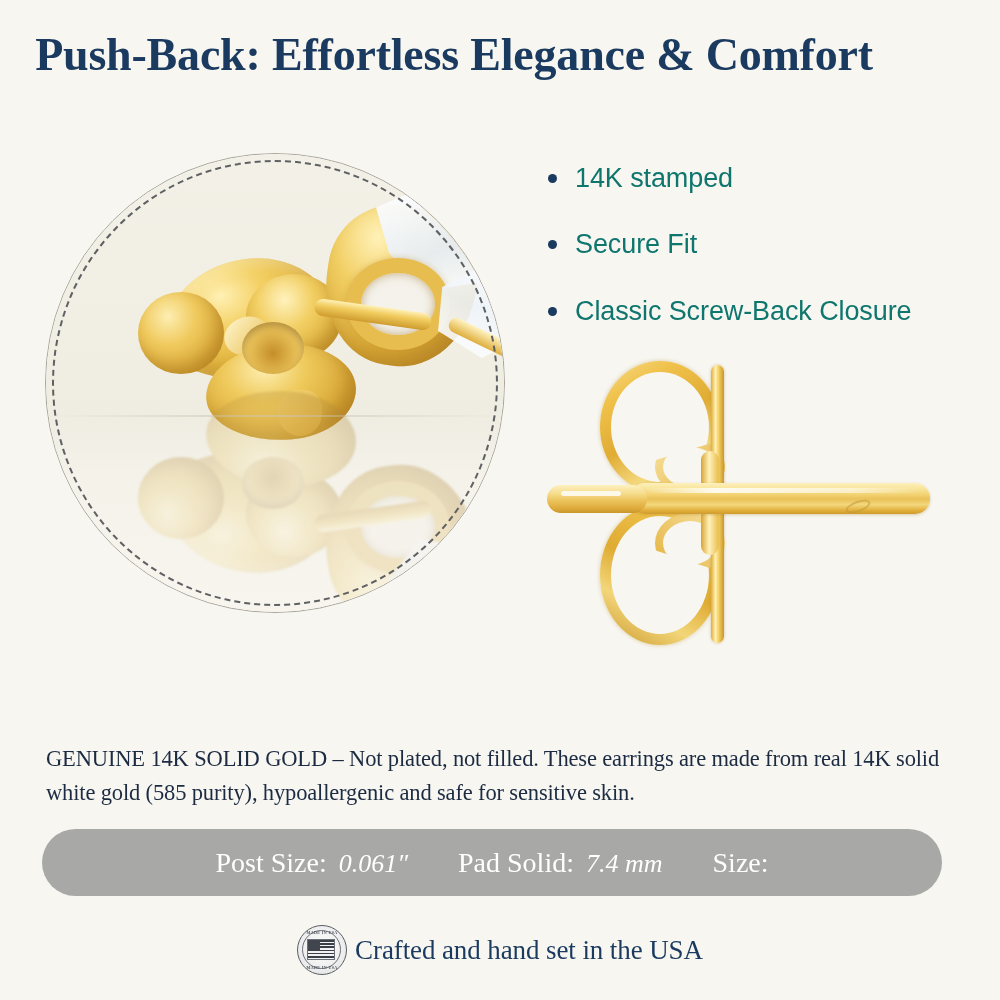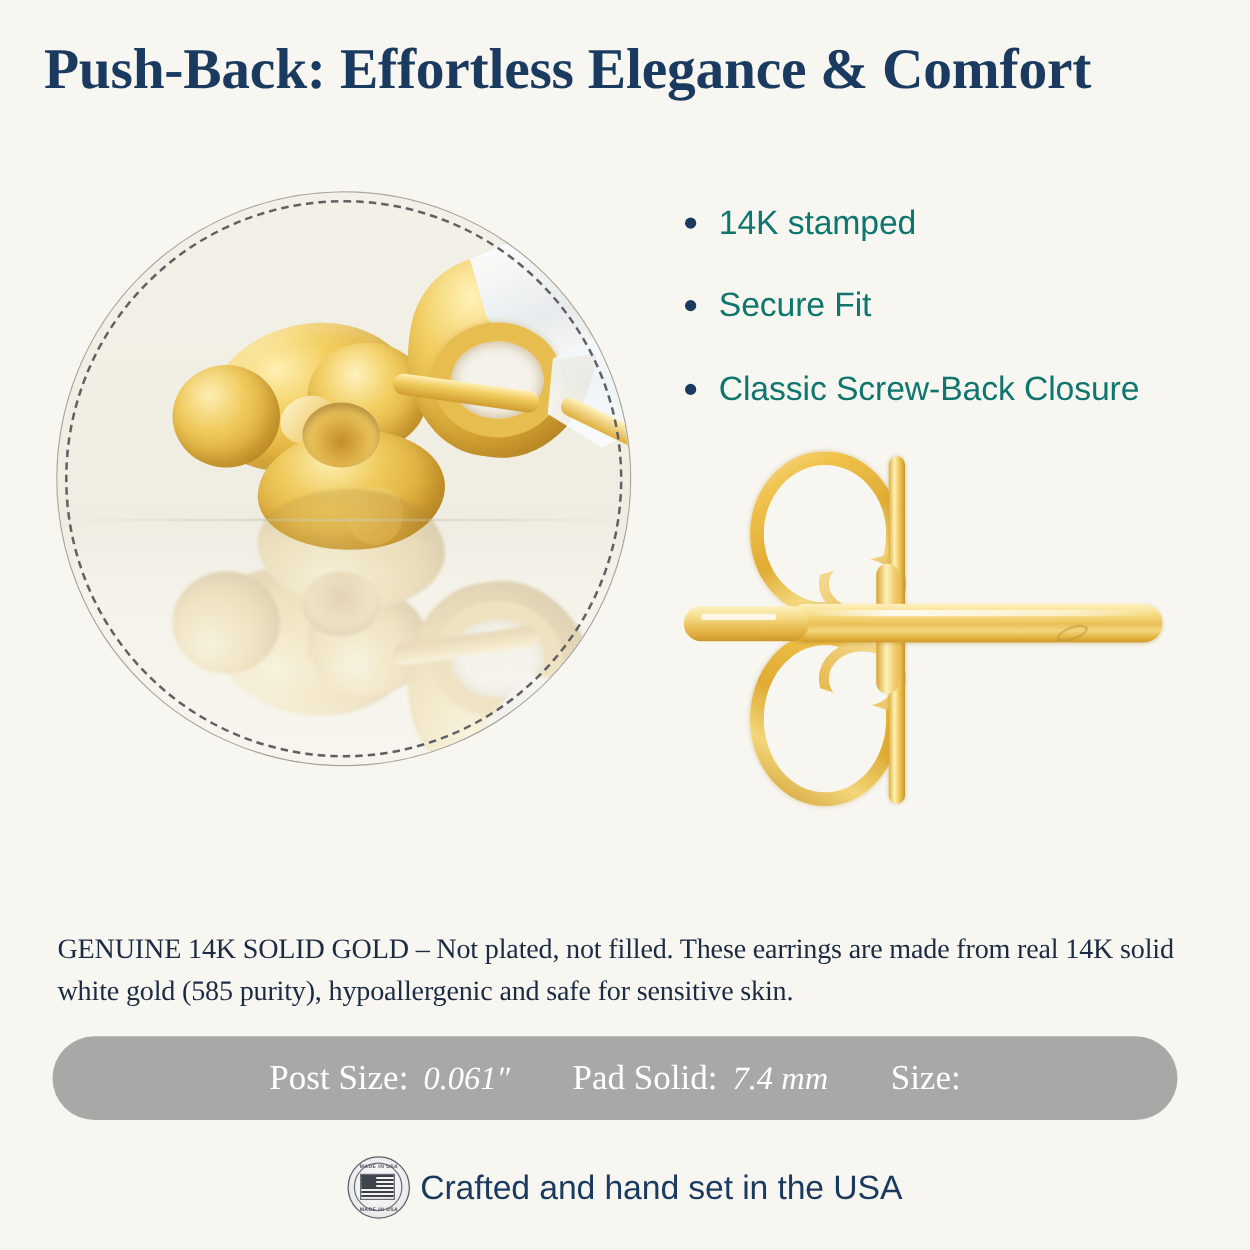--- a/index.html
+++ b/index.html
@@ -317,20 +317,21 @@
   .spec-value { font-size:26px; font-style:italic; }
 
   
   .footer {
     position:absolute;
     left:0; top:925px; width:1000px;
     display:flex;
     align-items:center;
     justify-content:center;
     gap:8px;
+    font-family:Liberation Serif, serif;
   }
   .usa-seal {
     width:50px; height:50px;
     border-radius:50%;
     position:relative;
     background:radial-gradient(circle at 50% 45%, #fdfdfd 0%, #eeeeee 60%, #d9d9d9 100%);
     border:1.5px solid #5a5f66;
     overflow:hidden;
     flex:0 0 auto;
   }

